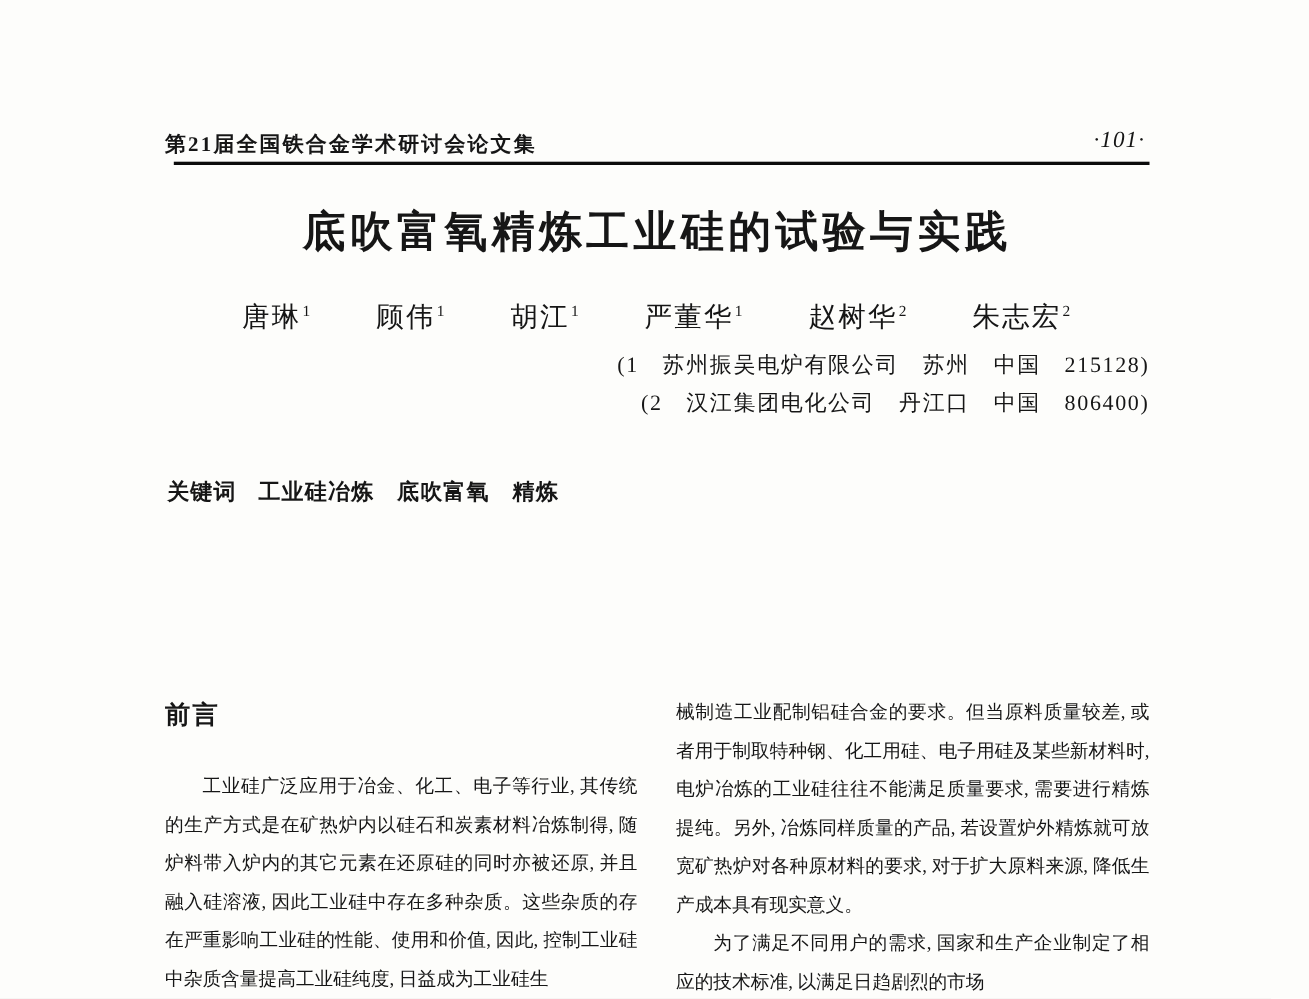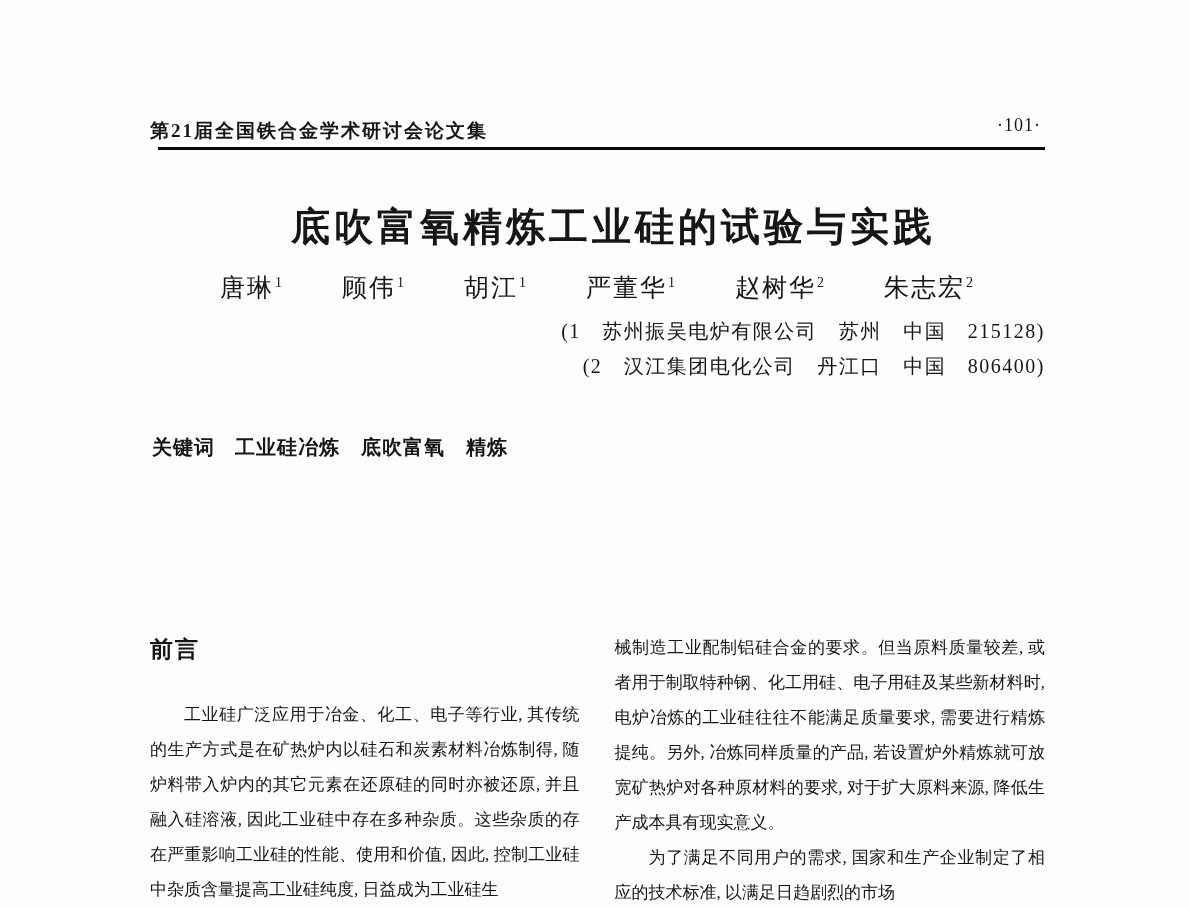--- a/index.html
+++ b/index.html
@@ -33,38 +33,39 @@
     width: 100%;
     text-align: left;
     font-size: 19px;
     letter-spacing: 2px;
     font-weight: 600;
   }
   .page-number {
     position: absolute;
     top: 115px;
     right: 4px;
-    font-size: 18px;
+    font-size: 21px;
+    font-style: italic;
     letter-spacing: 1px;
   }
   .header-rule {
     position: absolute;
     top: 147px;
     left: 8px;
     width: 887px;
     height: 3px;
     background: #0b0b0b;
   }
   
   .paper-title {
     position: absolute;
     top: 184px;
     left: 0;
     width: 100%;
-    margin: 16px;
+    margin: 0;
     text-align: center;
     font-size: 39px;
     font-weight: 700;
     letter-spacing: 4px;
     font-family: Liberation Sans, sans-serif;
   }
   .authors-line {
     position: absolute;
     top: 271px;
     left: 0;

